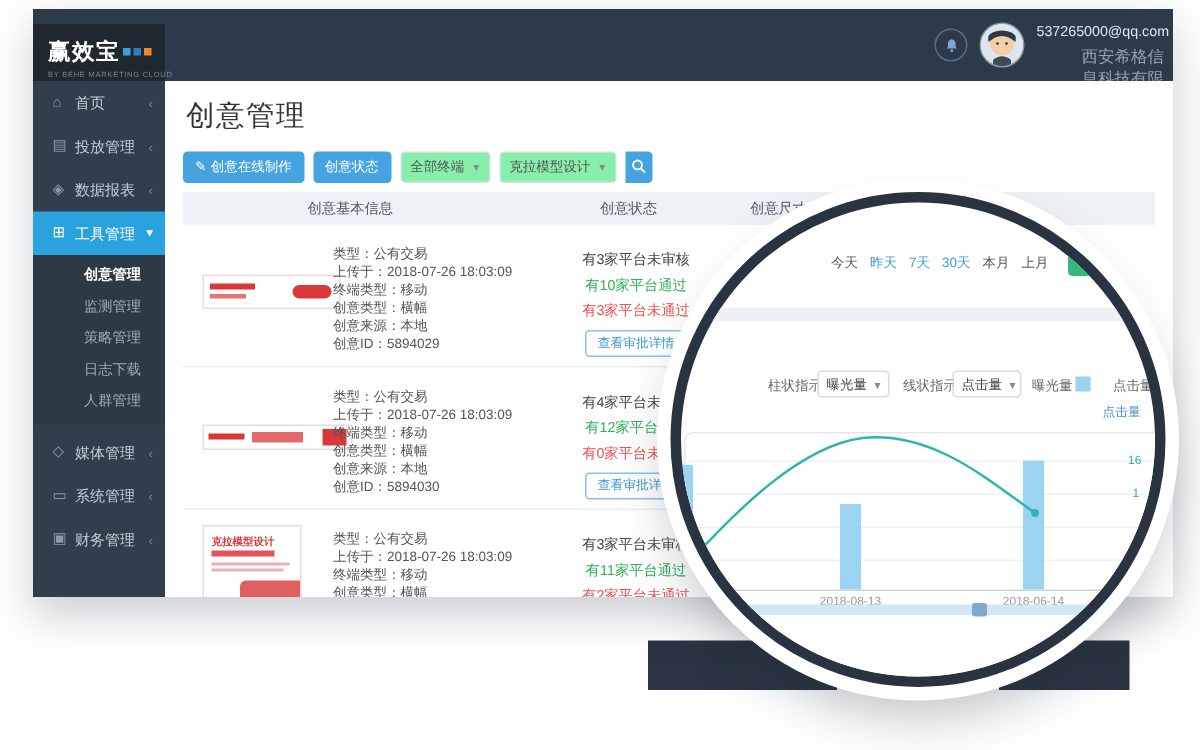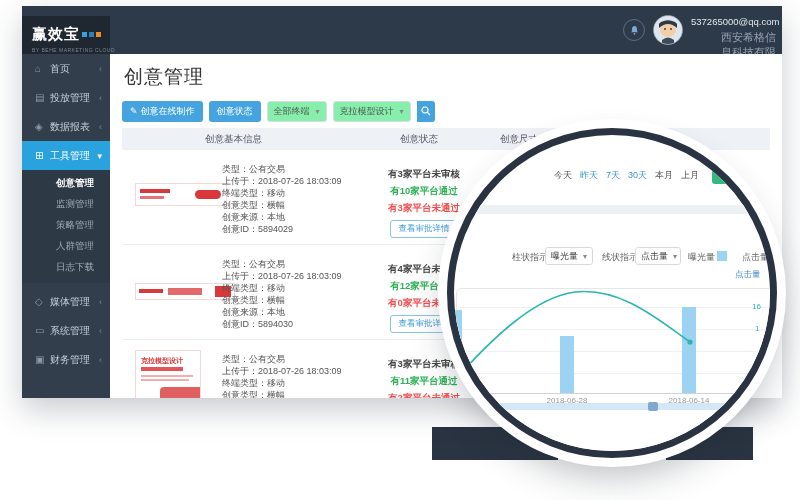--- a/index.html
+++ b/index.html
@@ -66,21 +66,21 @@
   
   .tbl { position:absolute; left:12px; right:12px; top:74px; bottom:0; }
   .tbl-head { position:relative; height:22px; background:#eef1f6; }
   .th { position:absolute; top:5px; font-size:9.5px; color:#556; }
   .row { position:relative; height:95px; border-bottom:1px solid #e9edf0; }
   .thumb { position:absolute; background:#fff; border:1px solid #f0d9d9; cursor:pointer; }
   .t-bar { position:absolute; background:#d8383a; }
   .details { position:absolute; left:100px; top:13px; }
   .d-line { font-size:9px; color:#555; line-height:12px; white-space:nowrap; }
   .status { position:absolute; left:252px; top:15px; width:100px; text-align:center; }
-  .st { font-size:9.5px; line-height:17px; font-weight:bold; white-space:nowrap; }
+  .st { font-size:9.5px; line-height:17px; font-weight:normal; white-space:nowrap; }
   .st.pending { color:#454545; }
   .st.passed { color:#2eb157; }
   .st.failed { color:#f04f4f; }
   .st-btn { margin-top:4px; font-size:8.5px; color:#3d9bd4; background:#fff; border:1px solid #86c5ea;
             border-radius:3px; padding:2px 8px; cursor:pointer; }
   .thumb3-title { position:absolute; left:5px; top:5px; font-size:7px; font-weight:bold; color:#d8383a; white-space:nowrap; }
 
   
   .circle { position:absolute; left:447px; top:128px; width:330px; height:330px; border-radius:50%;
             background:#fff; border:7px solid #2a3342; overflow:hidden; z-index:5;
@@ -171,22 +171,22 @@
       </div>
       <div class="s-item active">
         <span class="s-icon">⊞</span>
         <span class="s-label">工具管理</span>
         <span class="s-chev">▾</span>
       </div>
       <div class="s-sub">
         <div class="s-sub-item active">创意管理</div>
         <div class="s-sub-item">监测管理</div>
         <div class="s-sub-item">策略管理</div>
+        <div class="s-sub-item">日志下载</div>
         <div class="s-sub-item">人群管理</div>
-        <div class="s-sub-item">日志下载</div>
       </div>
       <div class="s-item">
         <span class="s-icon">◇</span>
         <span class="s-label">媒体管理</span>
         <span class="s-chev">‹</span>
       </div>
       <div class="s-item">
         <span class="s-icon">▭</span>
         <span class="s-label">系统管理</span>
         <span class="s-chev">‹</span>
@@ -333,21 +333,21 @@
 
       <div class="bar" style="left:-6px;top:175px;height:83px;"></div>
       <div class="bar" style="left:106px;top:201px;height:57px;"></div>
       <div class="bar" style="left:228px;top:172px;height:86px;"></div>
 
       <svg style="position:absolute;left:0;top:0;" width="316" height="316" viewBox="0 0 316 316">
         <path d="M -8 255 C 40 200, 82 162, 121 157 C 168 152, 206 186, 236 207" fill="none" stroke="#2ab5af" stroke-width="1.6"></path>
         <circle cx="236" cy="207" r="2.6" fill="#2ab5af"></circle>
       </svg>
 
-      <div class="x-lab" style="left:85px">2018-06-28</div>
+      <div class="x-lab" style="left:85px">2018-08-13</div>
       <div class="x-lab" style="left:207px">2018-06-14</div>
 
       <div class="r-tick" style="left:298px;top:167px">16</div>
       <div class="r-tick" style="left:301px;top:189px">1</div>
 
       <div class="sbar-track"></div>
       <div class="sbar-handle"></div>
     </div>
   </div>
 </div>

